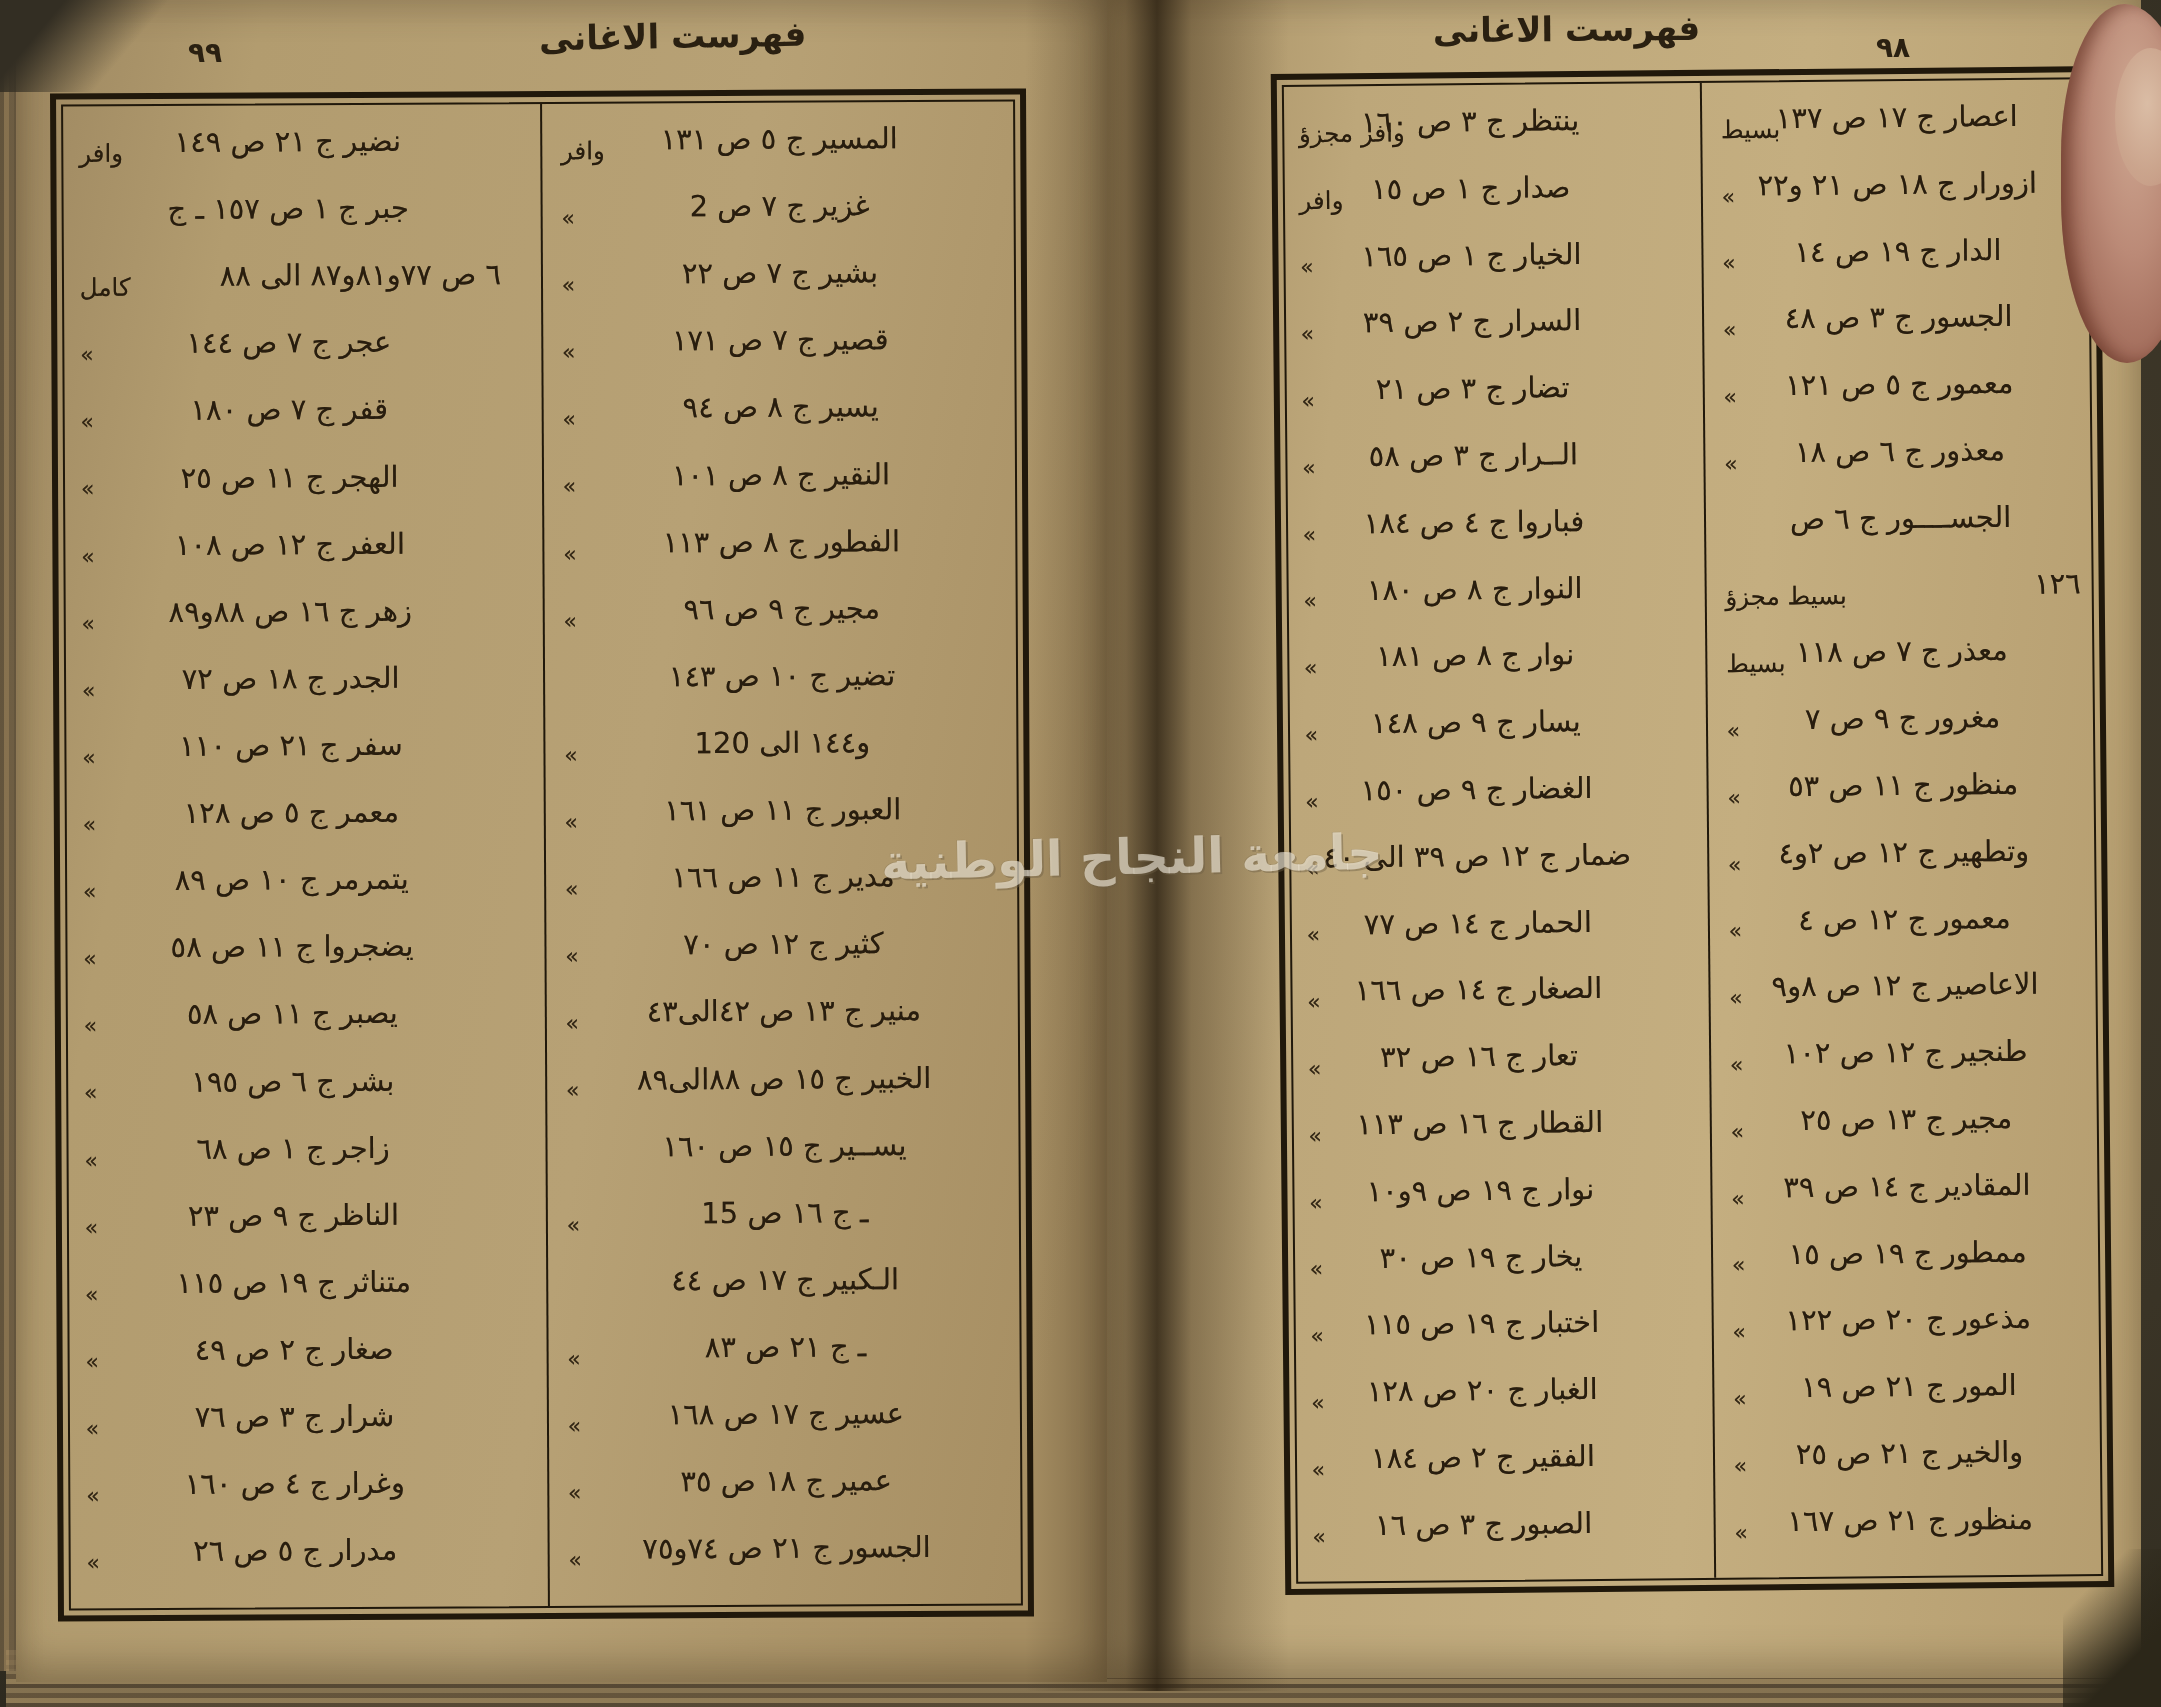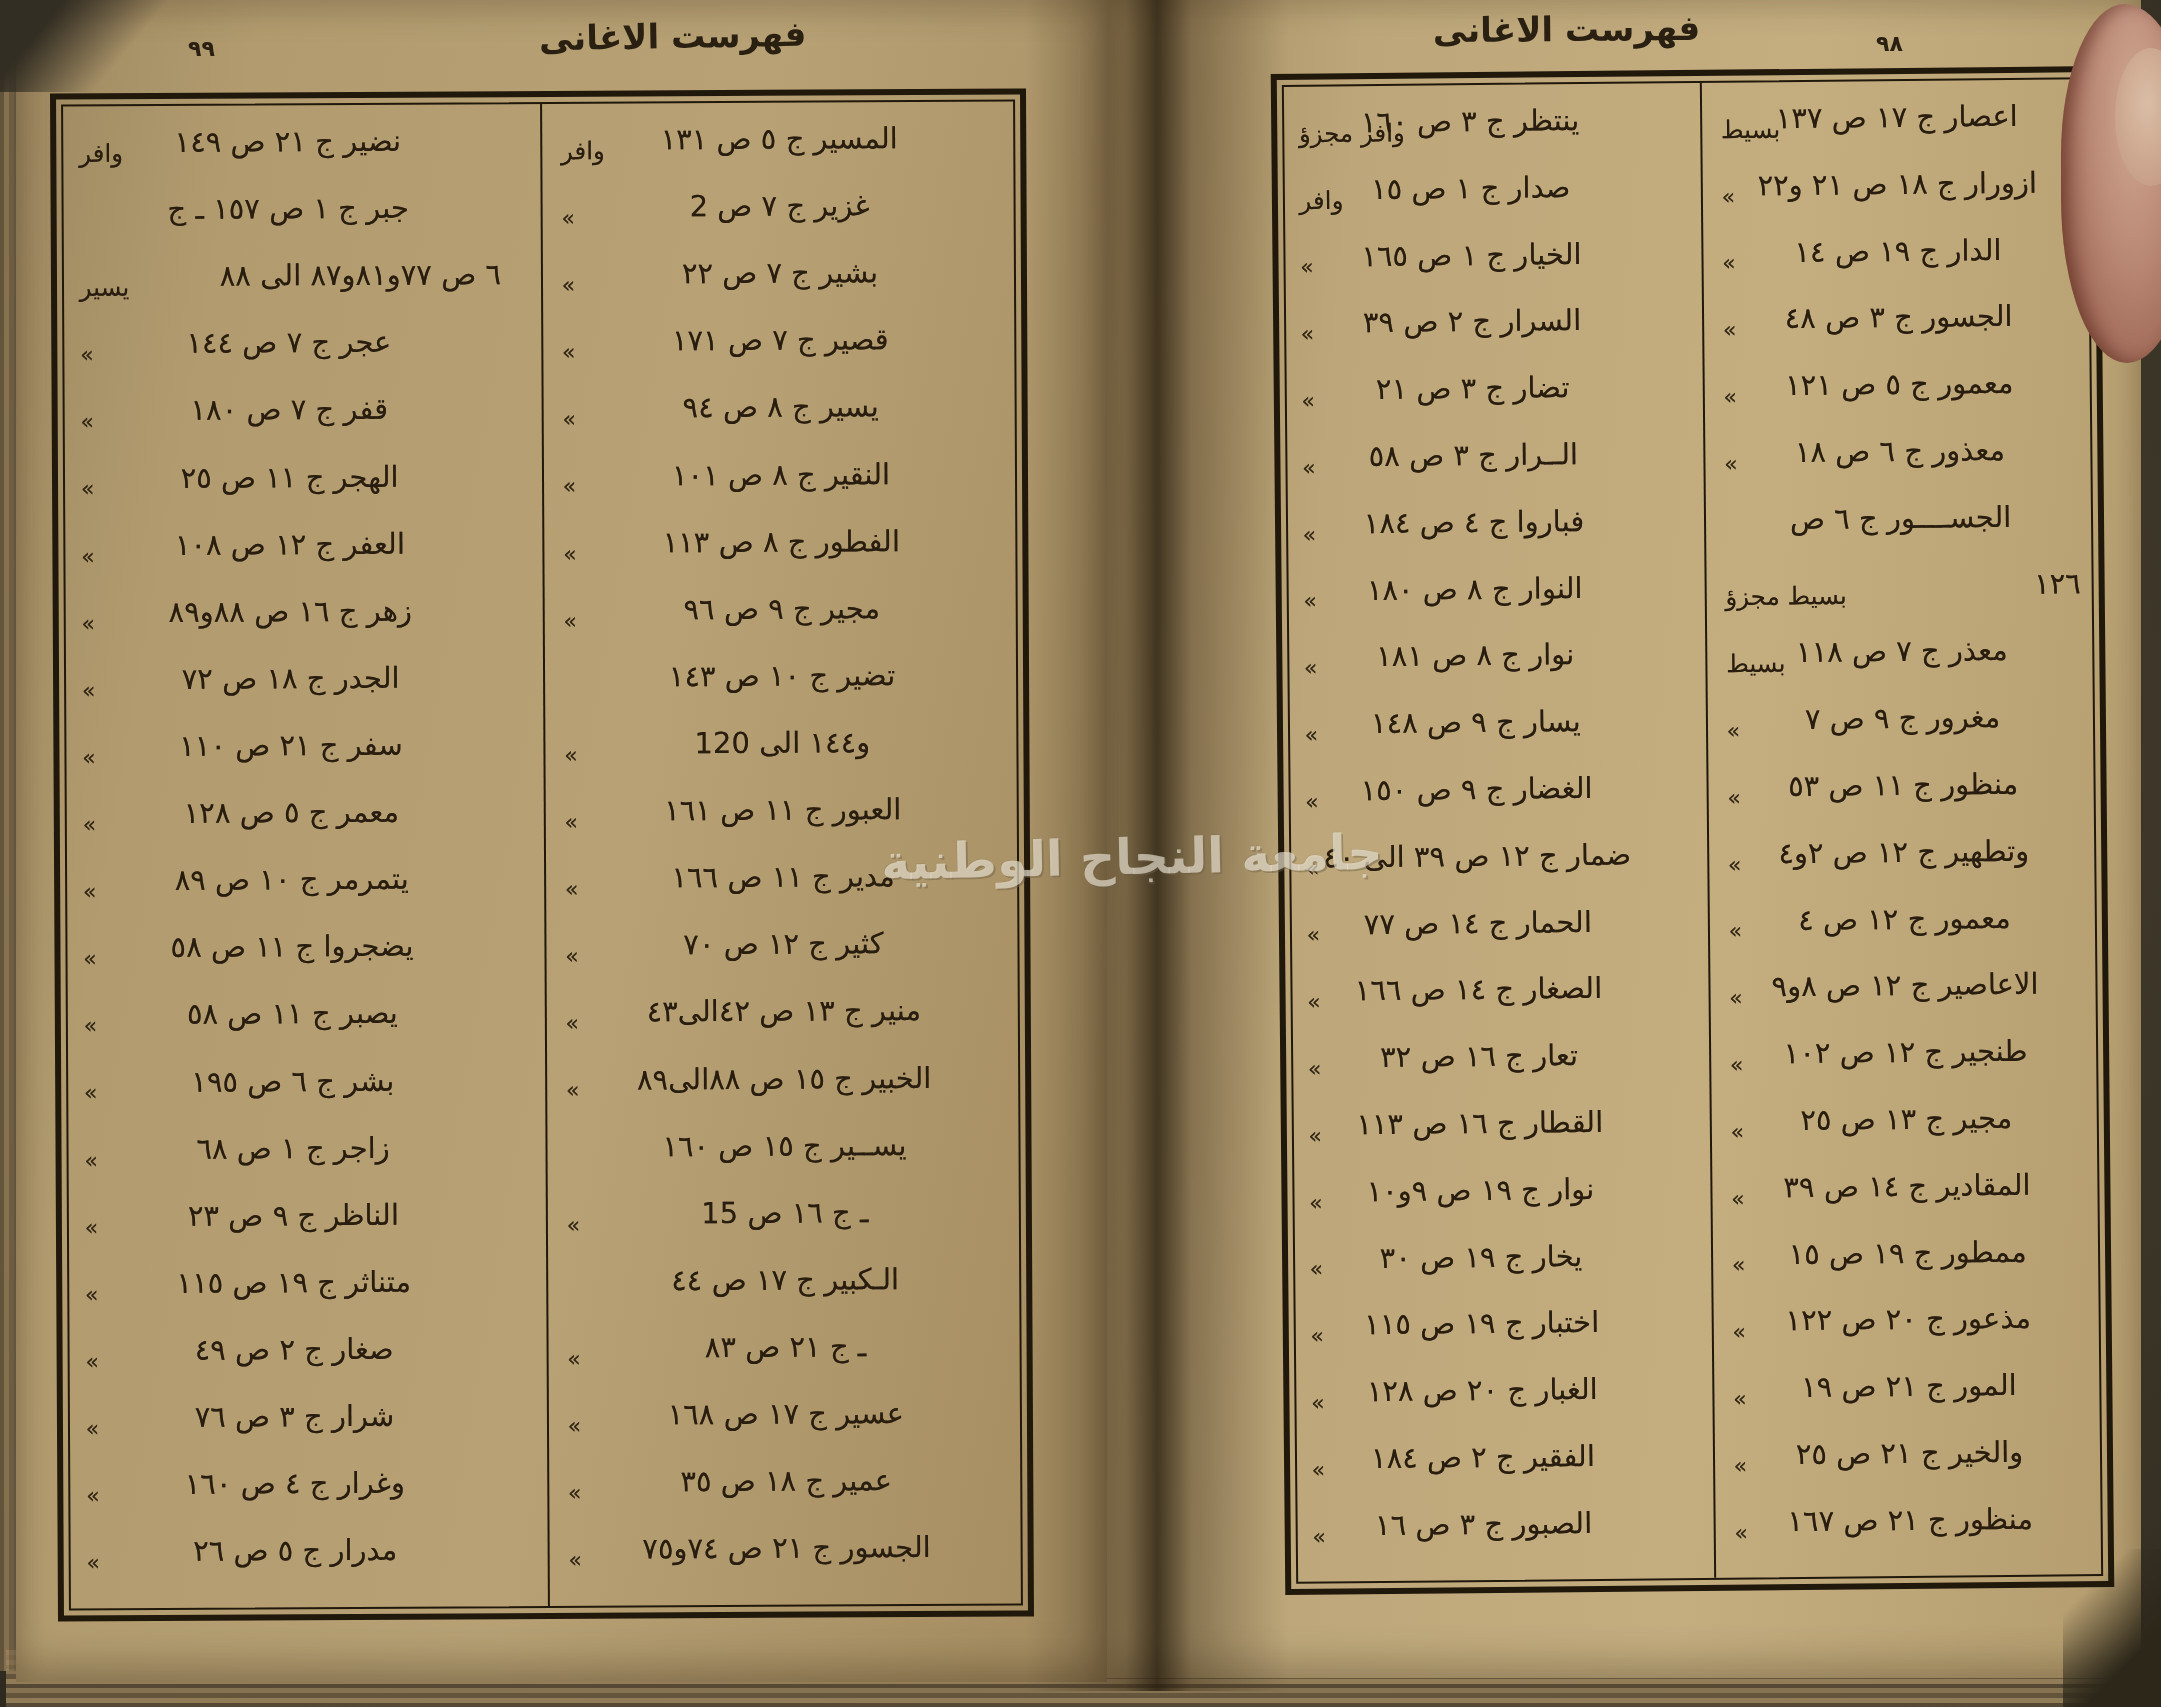--- a/index.html
+++ b/index.html
@@ -37,21 +37,21 @@
     border-radius:48% 52% 50% 50% / 42% 42% 46% 46%;
     box-shadow:inset 8.6px 0 16px rgba(70,25,12,.45);}
   .nail{position:absolute;right:6.1px;top:44px;width:72px;height:138px;
     background:radial-gradient(ellipse at 45% 40%,#dcc0a8 0%,#cba58d 60%,rgba(203,165,141,0) 100%);
     border-radius:50%;opacity:.9;}
 
   .page-header{position:absolute;font-size:34px;font-weight:bold;color:#2a2011;
     white-space:nowrap;letter-spacing:0.6px;}
   .header-left{left:539px;top:16px;transform:rotate(-1deg);}
   .header-right{left:1433px;top:8.6px;transform:rotate(-.5deg);}
-  .page-num{position:absolute;font-size:22px;font-weight:bold;color:#2a2011;}
+  .page-num{position:absolute;font-size:28px;font-weight:bold;color:#2a2011;}
   .num-99{left:188px;top:36px;}
   .num-98{left:1876px;top:31px;}
 
   .box{position:absolute;border:6.7px solid #20180b;background:transparent;box-sizing:border-box;}
   .box-inner{position:absolute;inset:4.9px;border:2.5px solid #20180b;}
   .box.left-box{left:54px;top:91px;width:976px;height:1528px;transform:rotate(-.3deg);}
   .box.right-box{left:1278px;top:70px;width:829px;height:1521px;transform:rotate(-.55deg);}
   .divider{position:absolute;top:0;bottom:0;width:2.5px;background:#20180b;}
   .left-box .divider{left:477px;}
   .right-box .divider{left:416px;}
@@ -120,21 +120,21 @@
         <div class="row"><span class="entry">ـ ج ١٦ ص 15</span><span class="meter ditto">»</span></div>
         <div class="row"><span class="entry">الـكبير ج ١٧ ص ٤٤</span><span class="meter"></span></div>
         <div class="row"><span class="entry">ـ ج ٢١ ص ٨٣</span><span class="meter ditto">»</span></div>
         <div class="row"><span class="entry">عسير ج ١٧ ص ١٦٨</span><span class="meter ditto">»</span></div>
         <div class="row"><span class="entry">عمير ج ١٨ ص ٣٥</span><span class="meter ditto">»</span></div>
         <div class="row"><span class="entry">الجسور ج ٢١ ص ٧٤و٧٥</span><span class="meter ditto">»</span></div>
       </div>
     <div class="col second">
         <div class="row"><span class="entry">نضير ج ٢١ ص ١٤٩</span><span class="meter">وافر</span></div>
         <div class="row"><span class="entry">جبر ج ١ ص ١٥٧ ـ ج</span><span class="meter"></span></div>
-        <div class="row align-right"><span class="entry">٦ ص ٧٧و٨١و٨٧ الى ٨٨</span><span class="meter">يسير</span></div>
+        <div class="row align-right"><span class="entry">٦ ص ٧٧و٨١و٨٧ الى ٨٨</span><span class="meter">كامل</span></div>
         <div class="row"><span class="entry">عجر ج ٧ ص ١٤٤</span><span class="meter ditto">»</span></div>
         <div class="row"><span class="entry">قفر ج ٧ ص ١٨٠</span><span class="meter ditto">»</span></div>
         <div class="row"><span class="entry">الهجر ج ١١ ص ٢٥</span><span class="meter ditto">»</span></div>
         <div class="row"><span class="entry">العفر ج ١٢ ص ١٠٨</span><span class="meter ditto">»</span></div>
         <div class="row"><span class="entry">زهر ج ١٦ ص ٨٨و٨٩</span><span class="meter ditto">»</span></div>
         <div class="row"><span class="entry">الجدر ج ١٨ ص ٧٢</span><span class="meter ditto">»</span></div>
         <div class="row"><span class="entry">سفر ج ٢١ ص ١١٠</span><span class="meter ditto">»</span></div>
         <div class="row"><span class="entry">معمر ج ٥ ص ١٢٨</span><span class="meter ditto">»</span></div>
         <div class="row"><span class="entry">يتمرمر ج ١٠ ص ٨٩</span><span class="meter ditto">»</span></div>
         <div class="row"><span class="entry">يضجروا ج ١١ ص ٥٨</span><span class="meter ditto">»</span></div>

